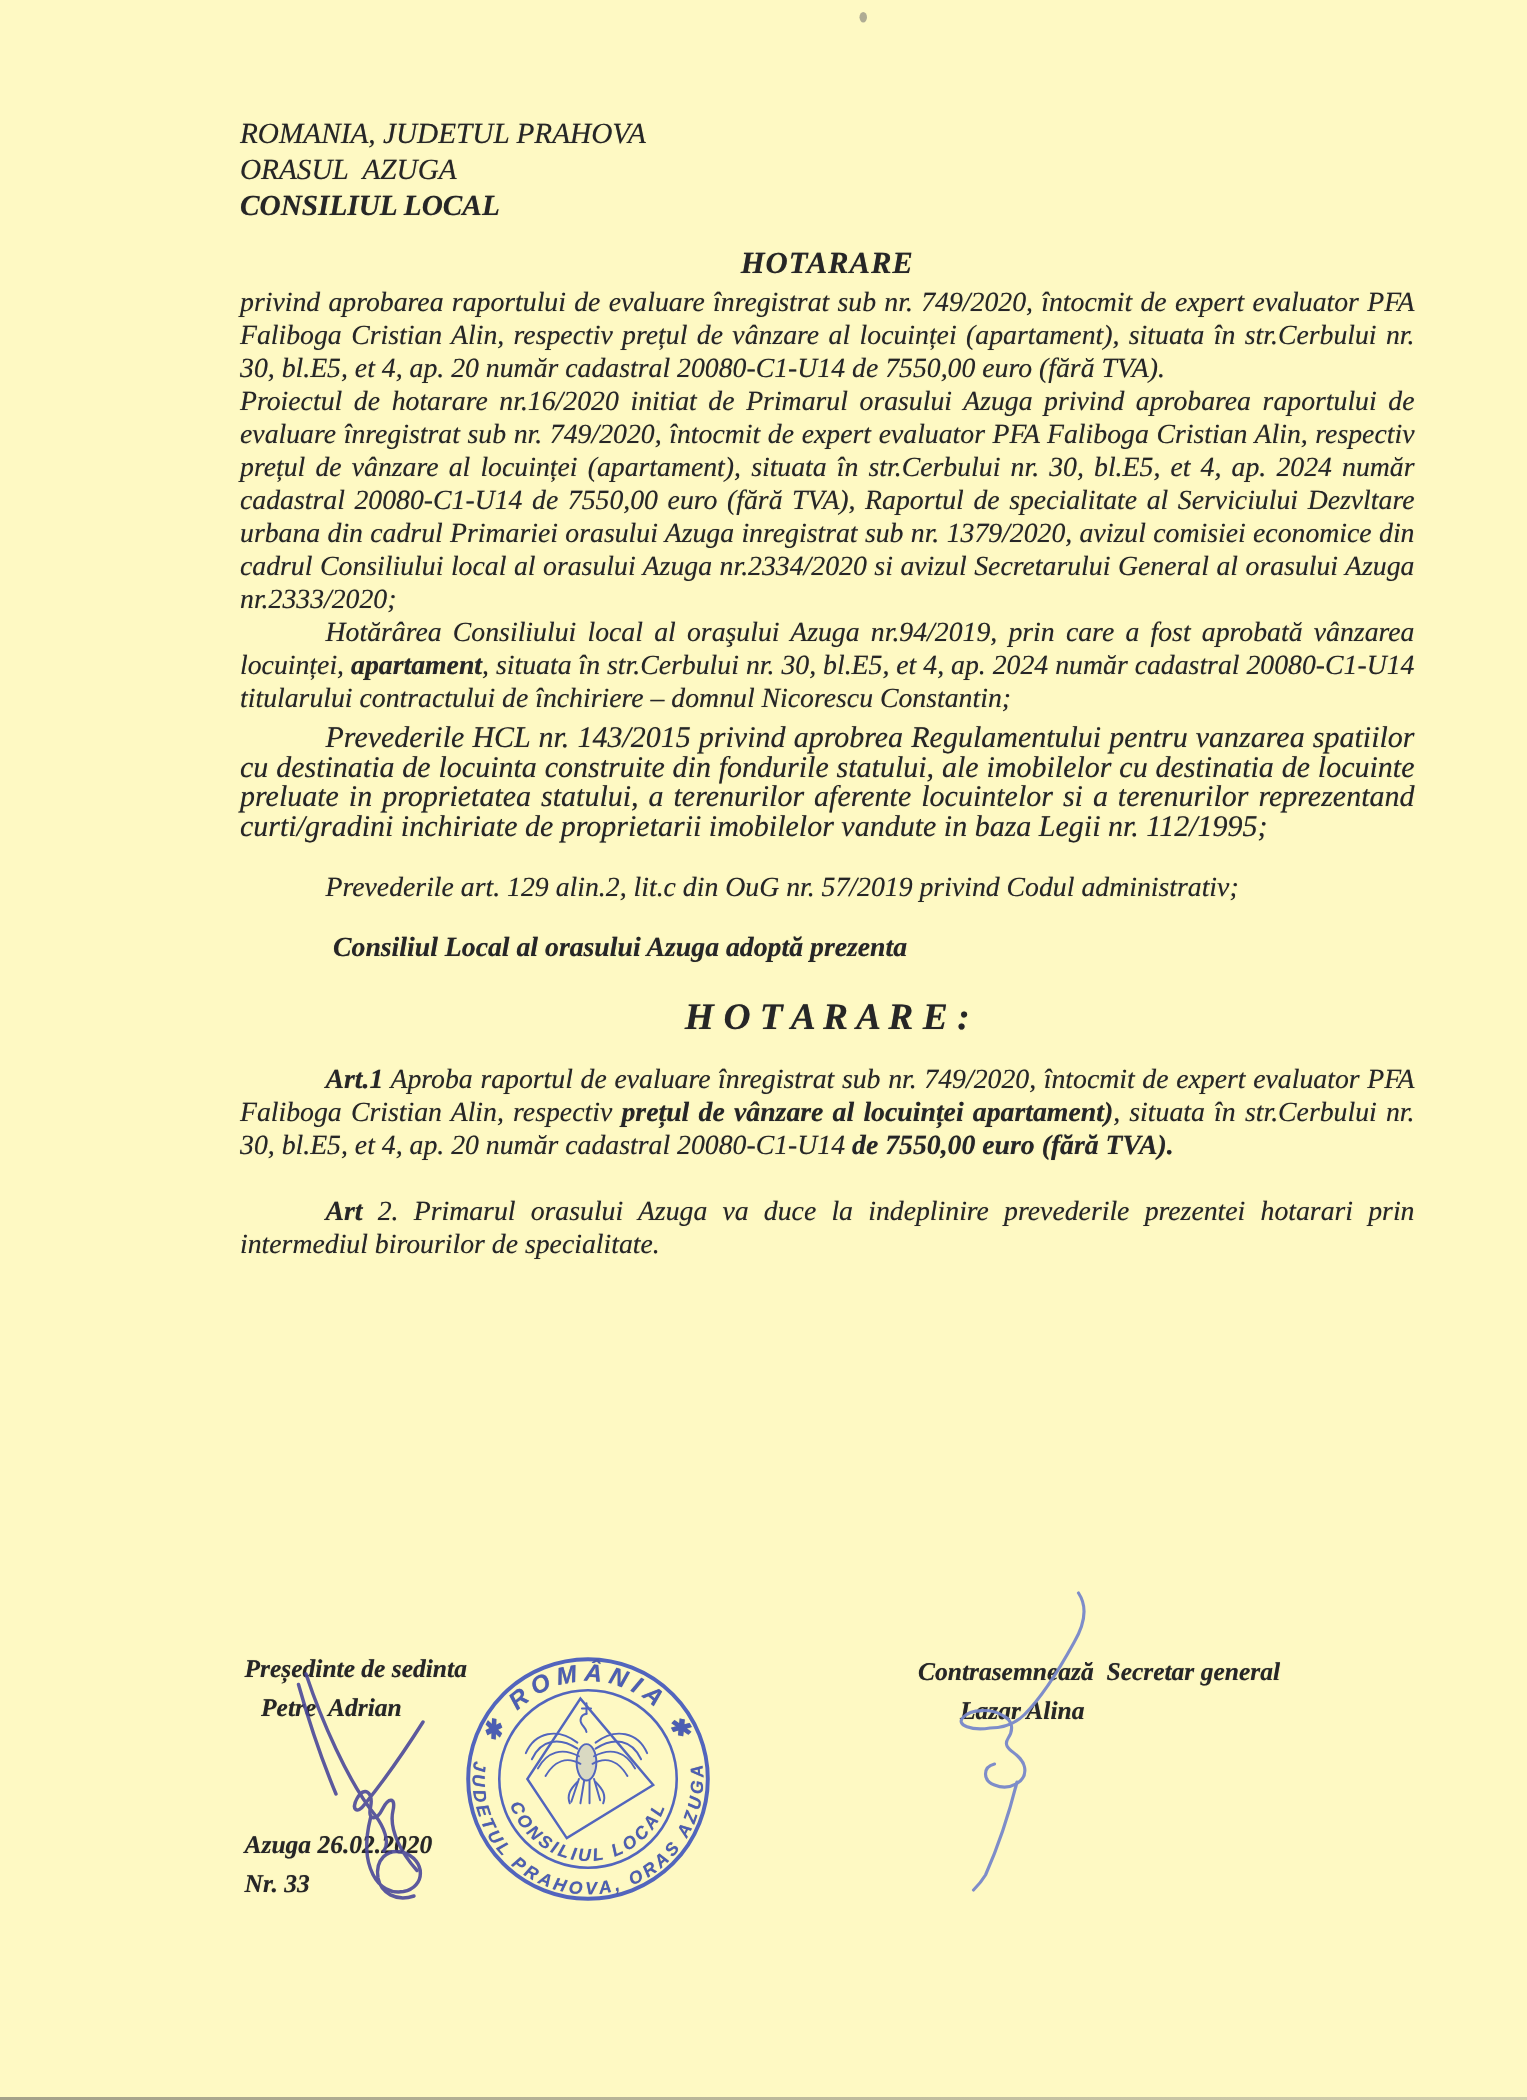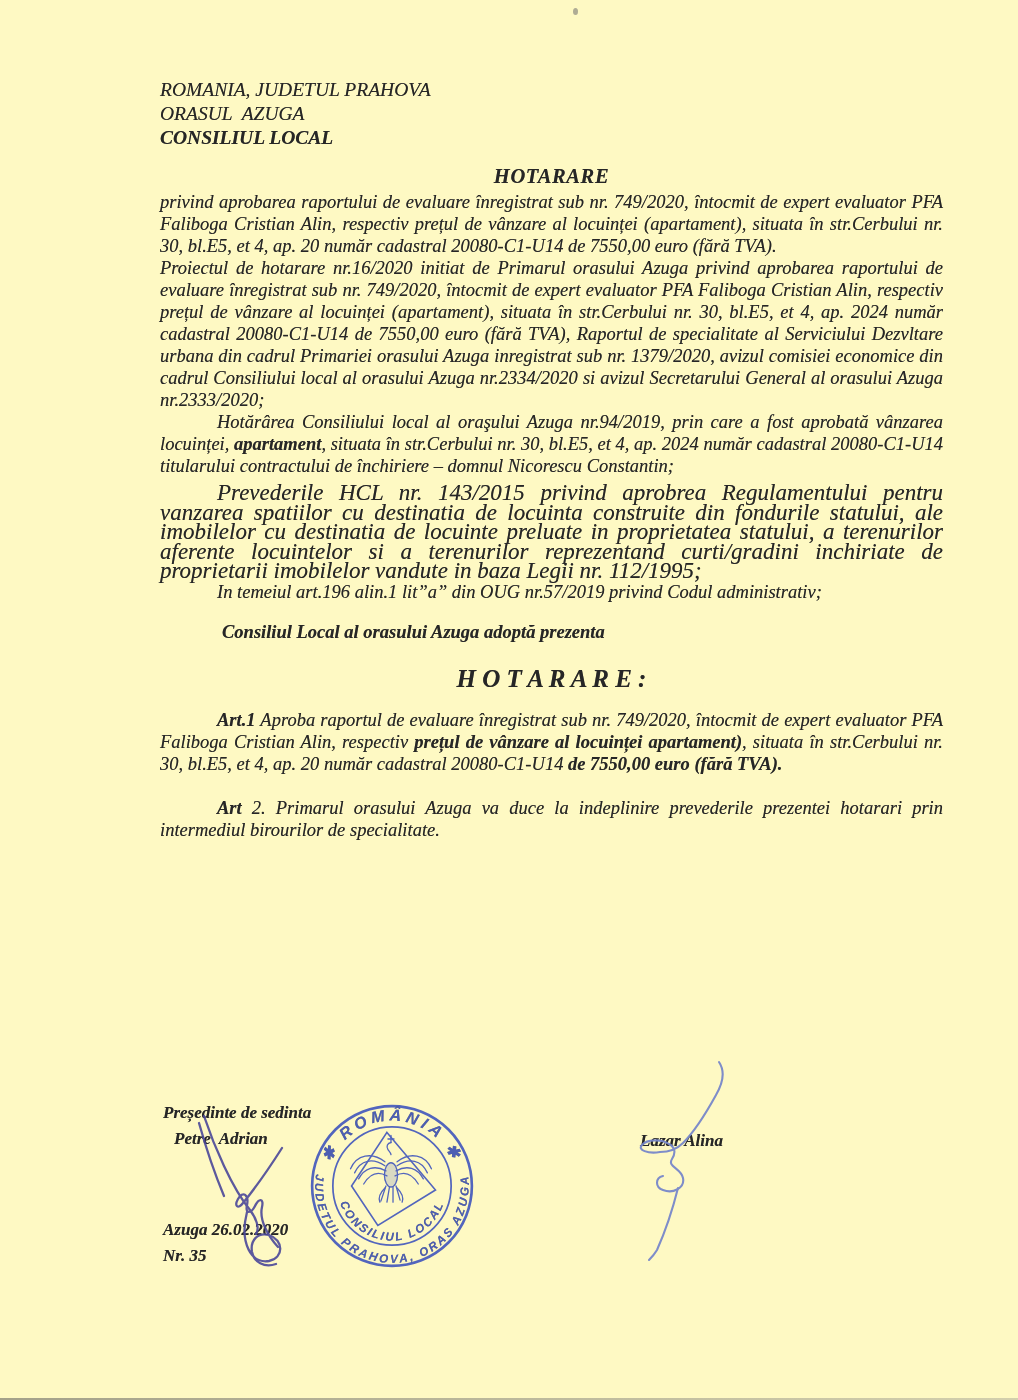--- a/index.html
+++ b/index.html
@@ -11,21 +11,21 @@
     font-style:italic;
   }
   .doc{position:absolute; left:160px; top:78px; width:783px;}
   .hline{font-size:19.5px; line-height:24px; white-space:pre-wrap;}
   .b{font-weight:bold;}
   .title{ text-align:center; font-weight:bold; font-size:20.5px; line-height:25px;
           margin-top:14px; letter-spacing:0.6px;}
   .para{font-size:18.5px; line-height:22px; text-align:justify;}
   .indent{text-indent:57px;}
   .indent2{text-indent:62px;}
-  .small{font-size:23px; line-height:19.5px;}
+  .small{font-size:20px; line-height:19.5px;}
   .mt2{margin-top:2px;} .mt6{margin-top:6px;}
   .mt18{margin-top:18px;} .mt20{margin-top:20px;} .mt22{margin-top:22px;}
   .mt24{margin-top:24px;} .mt92{margin-top:92px;}
   .adopt{font-weight:bold; text-align:left;}
   .hot2{text-align:center; font-weight:bold; font-size:25px; line-height:24px;}
   .sig{position:absolute; font-weight:bold; font-size:17px; line-height:24px; white-space:pre-wrap;}
   .sig-left-role{left:163px; top:1101px;}
   .sig-left-name{left:174px; top:1127px;}
   .sig-date{left:163px; top:1218px;}
   .sig-nr{left:163px; top:1244px;}
@@ -53,33 +53,34 @@
     <div class="hline">ROMANIA, JUDETUL PRAHOVA</div>
     <div class="hline">ORASUL  AZUGA</div>
     <div class="hline b">CONSILIUL LOCAL</div>
 
     <div class="title">HOTARARE</div>
     <div class="para mt2">privind aprobarea raportului de evaluare înregistrat sub nr. 749/2020, întocmit de expert evaluator PFA Faliboga Cristian Alin, respectiv  prețul de vânzare al locuinței (apartament),  situata  în str.Cerbului nr. 30, bl.E5, et 4, ap. 20 număr cadastral  20080-C1-U14  de 7550,00 euro (fără TVA).</div>
 
     <div class="para">Proiectul de hotarare nr.16/2020 initiat de Primarul orasului Azuga privind aprobarea raportului de evaluare înregistrat sub nr. 749/2020, întocmit de expert evaluator PFA Faliboga Cristian Alin, respectiv  prețul de vânzare al locuinței (apartament),  situata  în str.Cerbului nr. 30, bl.E5, et 4, ap. 2024 număr cadastral  20080-C1-U14  de 7550,00 euro (fără TVA), Raportul de specialitate al Serviciului Dezvltare urbana din cadrul Primariei orasului Azuga inregistrat sub nr. 1379/2020, avizul comisiei economice din cadrul Consiliului local al orasului Azuga nr.2334/2020 si avizul Secretarului General al orasului Azuga nr.2333/2020;</div>
     <div class="para indent"><span>Hotărârea Consiliului local al oraşului Azuga nr.94/2019, prin care  a fost aprobată vânzarea locuinței,  </span><span class="b">apartament</span><span>,  situata  în str.Cerbului nr. 30, bl.E5, et 4, ap. 2024 număr cadastral  20080-C1-U14  titularului contractului de închiriere – domnul Nicorescu Constantin;</span></div>
     <div class="para small mt6 indent">Prevederile HCL nr. 143/2015 privind aprobrea Regulamentului pentru vanzarea spatiilor cu destinatia de locuinta construite din fondurile statului, ale imobilelor cu destinatia de locuinte preluate in proprietatea statului, a terenurilor aferente locuintelor si a terenurilor reprezentand curti/gradini inchiriate de proprietarii imobilelor vandute in baza Legii nr. 112/1995;</div>
-    <div class="para indent">In temeiul art.196 alin.1 lit”a” din OUG nr.57/2019 privind Codul administrativ;</div>
+    <div class="para mt20 indent">Prevederile art. 129 alin.2, lit.c din OuG nr. 57/2019 privind Codul administrativ;</div>
 
     <div class="para adopt mt18 indent2">Consiliul Local al orasului Azuga adoptă prezenta</div>
     <div class="hot2 mt24">H O T A R A R E :</div>
 
     <div class="para mt18 indent"><span class="b">Art.1</span><span> Aproba raportul de evaluare înregistrat sub nr. 749/2020, întocmit de expert evaluator PFA Faliboga Cristian Alin, respectiv  </span><span class="b">prețul de vânzare al locuinței  apartament)</span><span>,  situata  în str.Cerbului nr. 30, bl.E5, et 4, ap. 20 număr cadastral  20080-C1-U14  </span><span class="b">de 7550,00 euro (fără TVA).</span></div>
     <div class="para mt22 indent"><span class="b">Art</span><span> 2. Primarul orasului Azuga  va duce la indeplinire prevederile prezentei hotarari prin intermediul birourilor de specialitate.</span></div>
   </div>
 
   <div class="sig sig-left-role">Președinte de sedinta</div>
   <div class="sig sig-left-name">Petre  Adrian</div>
   <div class="sig sig-date">Azuga 26.02.2020</div>
-  <div class="sig sig-nr">Nr. 35</div>
+  <div class="sig sig-nr">Nr. 33</div>
+  <div class="sig sig-right-role">Contrasemnează  Secretar general</div>
   <div class="sig sig-right-name">Lazar Alina</div>
 
   <svg class="stamp" viewBox="0 0 180 180" xmlns="http://www.w3.org/2000/svg">
     <defs>
       <path id="arcTop" d="M 25.5 90 A 64.5 64.5 0 0 1 154.5 90"></path>
       <path id="arcRing" d="M 24.2 52 A 76 76 0 1 0 155.8 52"></path>
       <path id="arcBot" d="M 39.3 71.5 A 54 54 0 1 0 140.7 71.5"></path>
     </defs>
     <g fill="none" stroke-linecap="round" stroke="#4459bd">
       <circle cx="90" cy="90" r="79" stroke-width="2.6"></circle>

